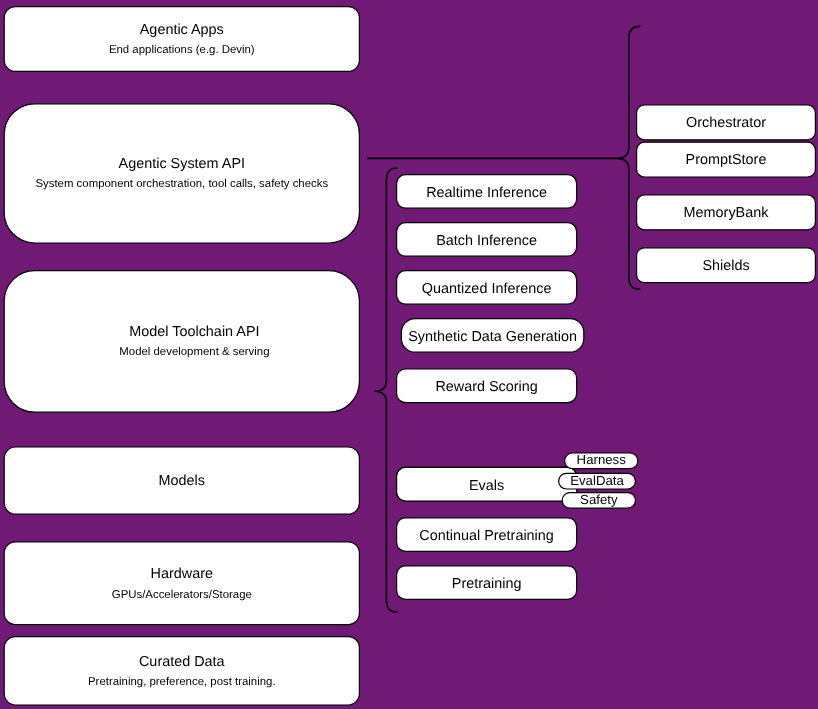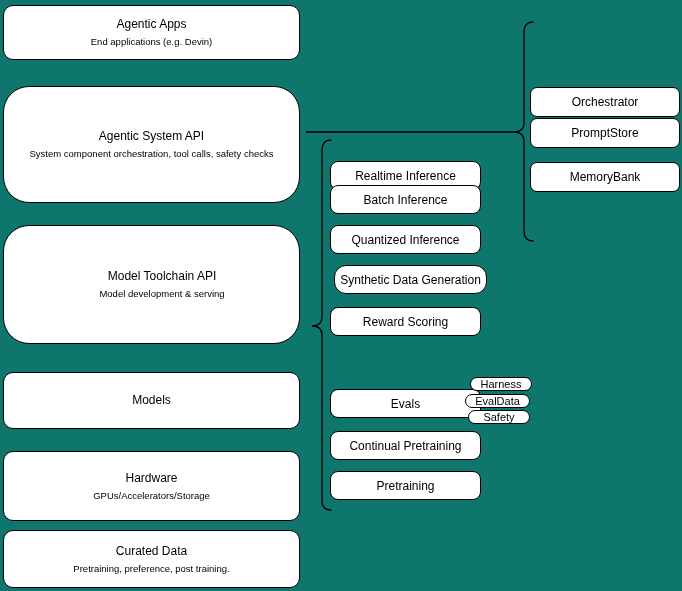--- a/index.html
+++ b/index.html
@@ -1,20 +1,20 @@
 <!DOCTYPE html>
 <html><head>
 <meta charset="utf-8">
 <style>
   html, body { margin: 0; padding: 0; background: #ffffff; }
   .canvas {
     position: relative;
     width: 682px;
     height: 591px;
-    background: #0f766e;
+    background: #701a75;
     font-family: "Liberation Sans", sans-serif;
     color: #000000;
     overflow: hidden;
   }
   .box {
     position: absolute;
     box-sizing: border-box;
     background: #ffffff;
     border: 1.3px solid #000000;
     display: flex;
@@ -90,21 +90,21 @@
   <div class="box left-box" style="top:451px;height:70px;">
     <div class="box-title">Hardware</div>
     <div class="box-sub">GPUs/Accelerators/Storage</div>
   </div>
 
   <div class="box left-box" style="top:530px;height:58px;">
     <div class="box-title">Curated Data</div>
     <div class="box-sub">Pretraining, preference, post training.</div>
   </div>
 
-  <div class="box mid-box" style="top:145px;margin-top:16px;">
+  <div class="box mid-box" style="top:145px;">
     <span>Realtime Inference</span>
   </div>
   <div class="box mid-box" style="top:185px;">
     <span>Batch Inference</span>
   </div>
   <div class="box mid-box" style="top:225px;">
     <span>Quantized Inference</span>
   </div>
   <div class="box mid-box wide" style="top:265px;">
     <span>Synthetic Data Generation</span>
@@ -137,14 +137,17 @@
 
   <div class="box right-box" style="top:87px;">
     <span>Orchestrator</span>
   </div>
   <div class="box right-box" style="top:118px;">
     <span>PromptStore</span>
   </div>
   <div class="box right-box" style="top:162px;">
     <span>MemoryBank</span>
   </div>
+  <div class="box right-box" style="top:206px;">
+    <span>Shields</span>
+  </div>
 
 </div>
 
 </body></html>

